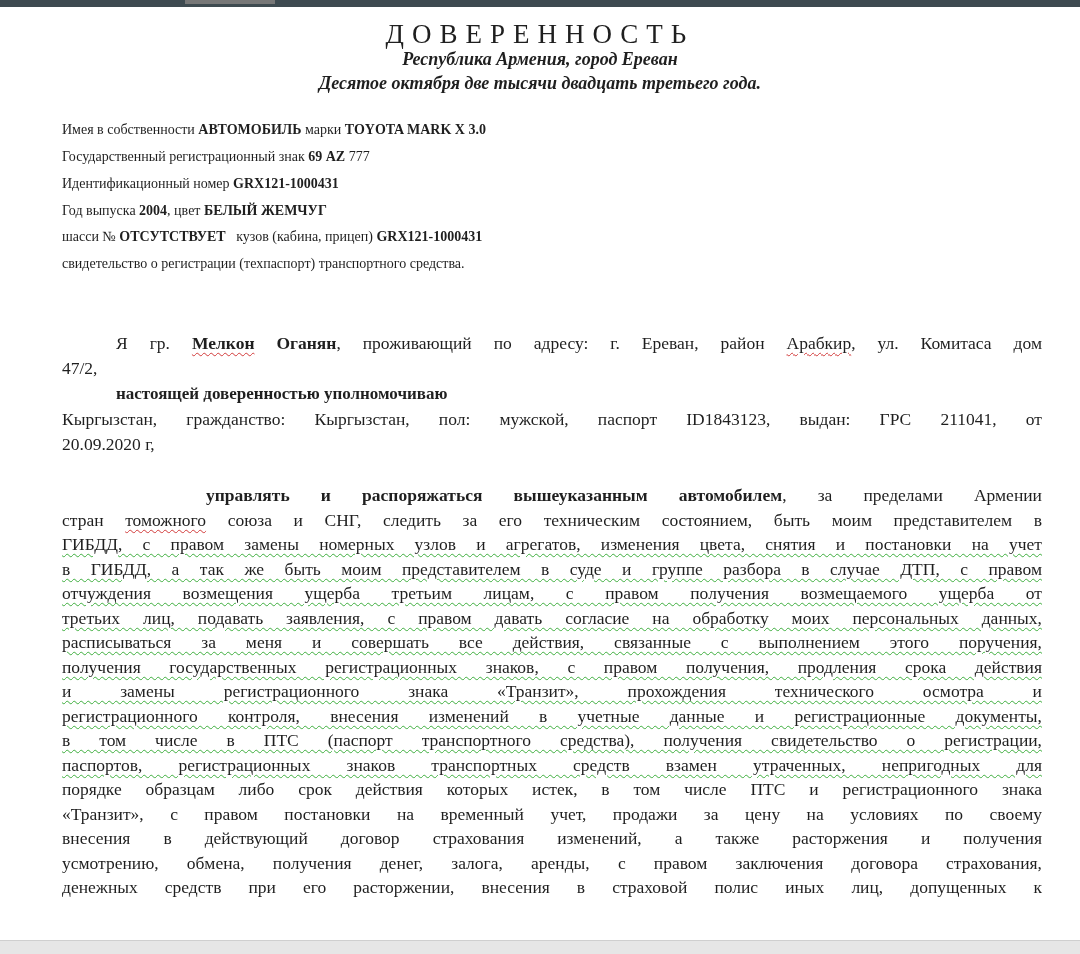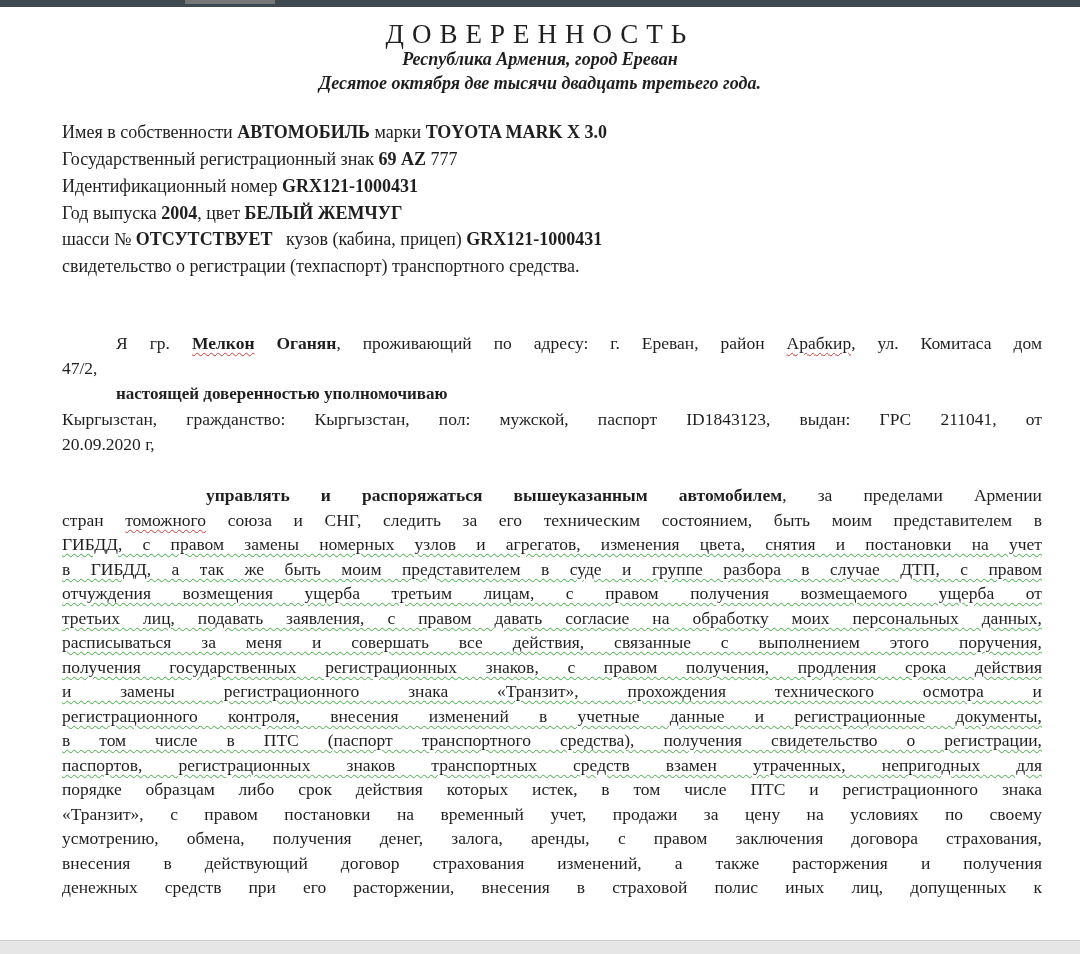--- a/index.html
+++ b/index.html
@@ -24,21 +24,21 @@
       position: absolute; left: 0; width: 1080px; top: 12px;
       text-align: center; font-size: 27px; letter-spacing: 8px; font-weight: normal;
     }
     .subtitle {
       position: absolute; left: 0; width: 1080px; text-align: center;
       font-style: italic; font-weight: bold; font-size: 18px;
     }
     .sub1 { top: 42px; }
     .sub2 { top: 66px; }
     .vline {
-      position: absolute; left: 62px; font-size: 18px; white-space: nowrap;
+      position: absolute; left: 62px; font-size: 14px; white-space: nowrap;
     }
     .para {
       position: absolute; left: 62px; width: 980px; font-size: 17.5px; line-height: 24.5px;
       text-align: justify;
     }
     .para .ln { display: block; text-align-last: justify; white-space: nowrap; }
     .para .ln.last { text-align-last: left; }
     .green .ln {
       text-decoration: underline wavy #3fae3f; text-decoration-thickness: 1px;
       text-underline-offset: 3px;
@@ -102,19 +102,19 @@
       <span class="ln">третьих лиц, подавать заявления, с правом давать согласие на обработку моих персональных данных,</span>
       <span class="ln">расписываться за меня и совершать все действия, связанные с выполнением этого поручения,</span>
       <span class="ln">получения государственных регистрационных знаков, с правом получения, продления срока действия</span>
       <span class="ln">и замены регистрационного знака «Транзит», прохождения технического осмотра и</span>
       <span class="ln">регистрационного контроля, внесения изменений в учетные данные и регистрационные документы,</span>
       <span class="ln">в том числе в ПТС (паспорт транспортного средства), получения свидетельство о регистрации,</span>
       <span class="ln">паспортов, регистрационных знаков транспортных средств взамен утраченных, непригодных для</span>
     </div>
     <span class="ln">порядке образцам либо срок действия которых истек, в том числе ПТС и регистрационного знака</span>
     <span class="ln">«Транзит», с правом постановки на временный учет, продажи за цену на условиях по своему</span>
+    <span class="ln">внесения в действующий договор страхования изменений, а также расторжения и получения</span>
     <span class="ln">усмотрению, обмена, получения денег, залога, аренды, с правом заключения договора страхования,</span>
-    <span class="ln">внесения в действующий договор страхования изменений, а также расторжения и получения</span>
     <span class="ln">денежных средств при его расторжении, внесения в страховой полис иных лиц, допущенных к</span>
   </div>
 </div>
 
 <div class="bottom-bar"></div>
 
 </body></html>

